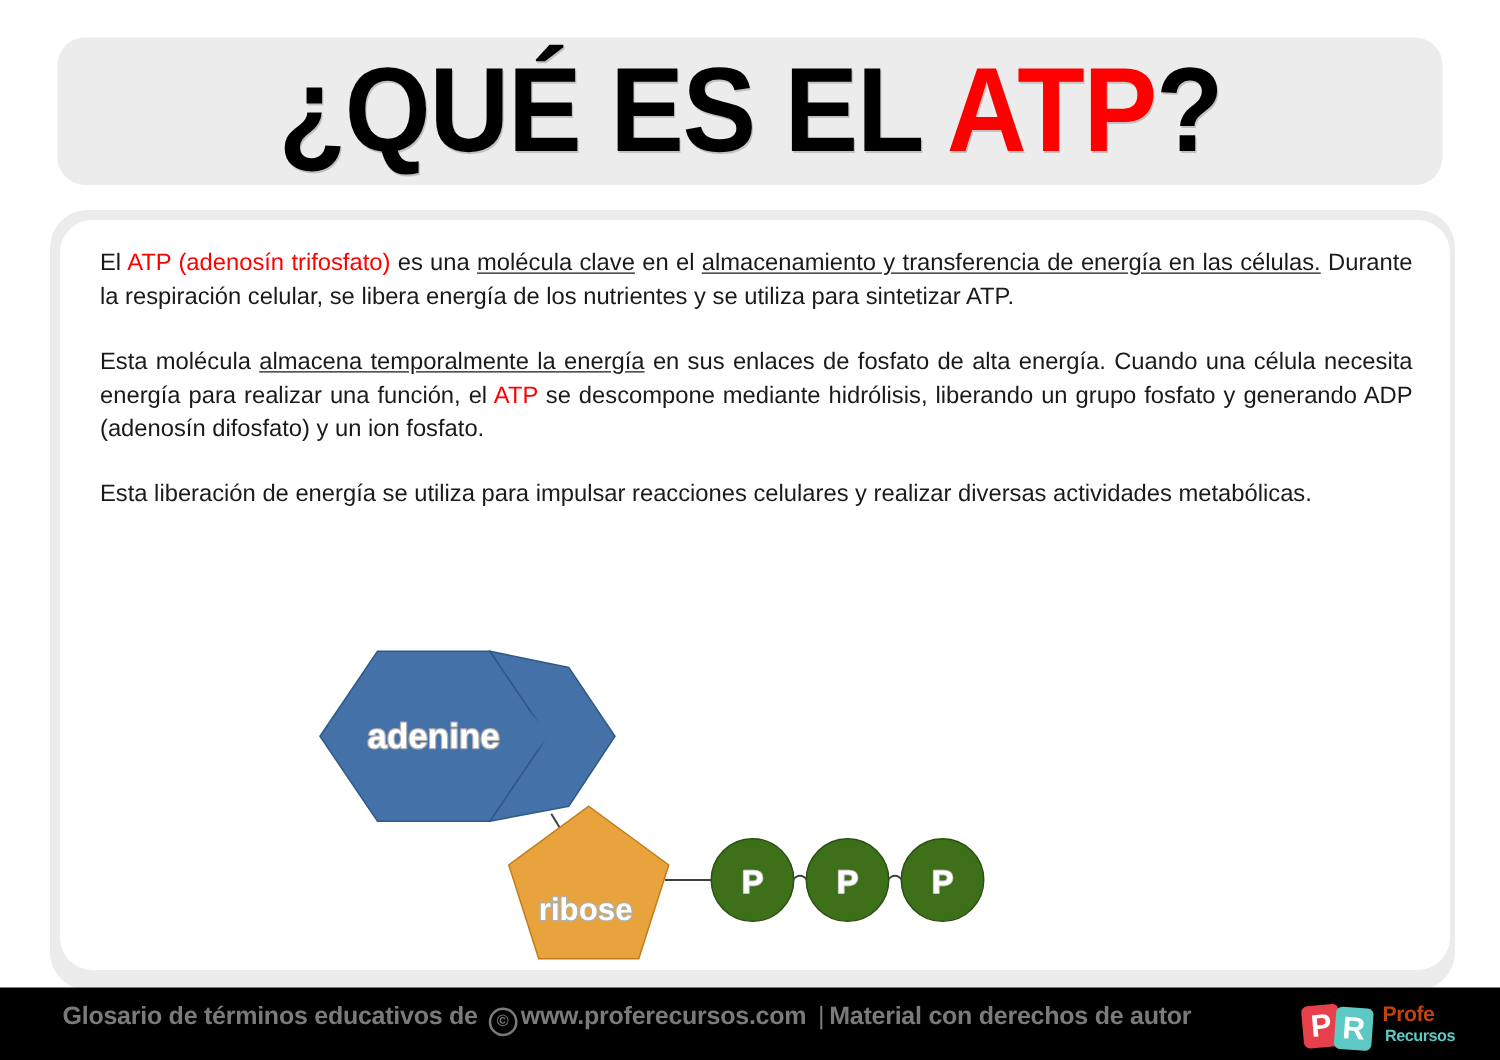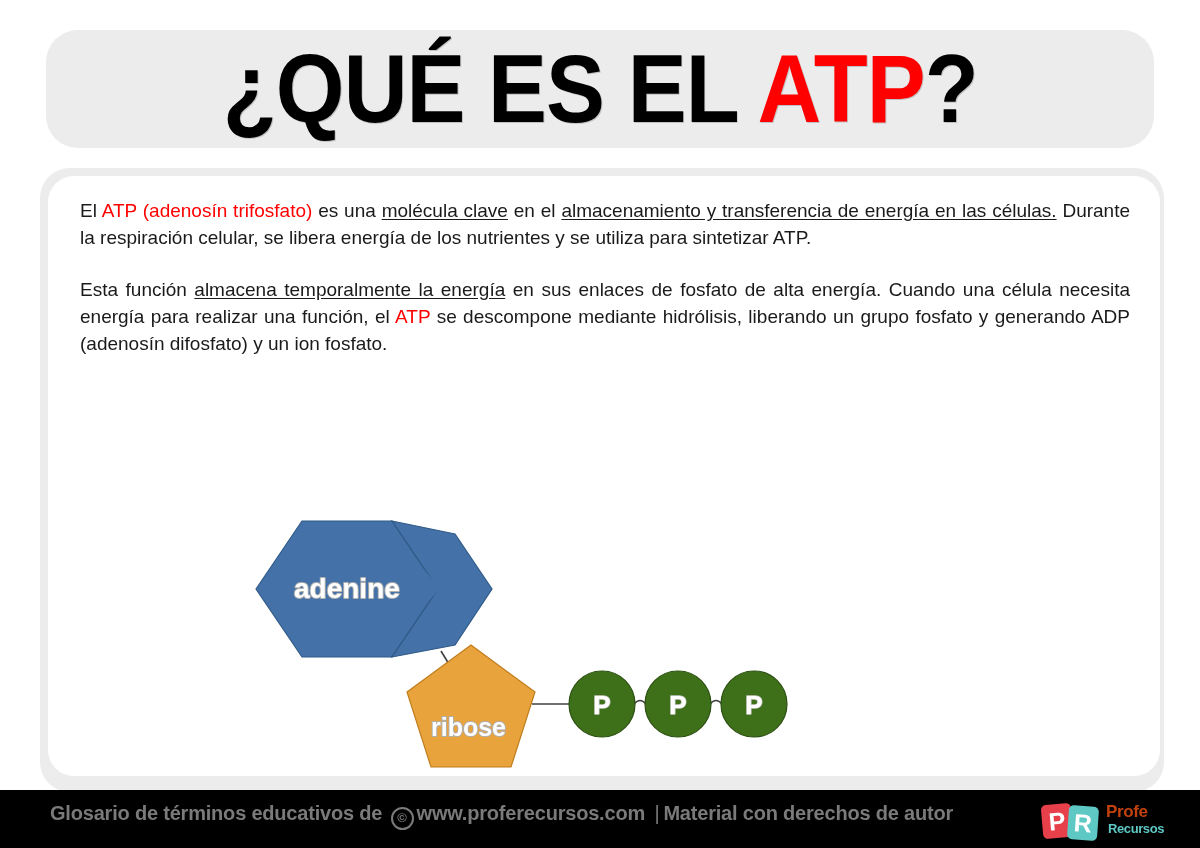--- a/index.html
+++ b/index.html
@@ -17,21 +17,21 @@
   }
 
   
   #title-bar {
     position: absolute;
     left: 46px;
     top: 30px;
     width: 1108px;
     height: 118px;
     background: #ececec;
-    border-radius: 32px;
+    border-radius: 22px;
     display: flex;
     align-items: center;
     justify-content: center;
   }
   #page-title {
     font-family: "Liberation Sans Narrow", "Liberation Sans", sans-serif;
     font-weight: bold;
     font-size: 96px;
     line-height: 1;
     letter-spacing: -1px;
@@ -177,22 +177,23 @@
   <div id="page-title"><span>¿QUÉ ES EL </span><span class="accent">ATP</span><span>?</span></div>
 </div>
 
 <div id="content-shadow"></div>
 <div id="content-card">
 
   <div id="body-text">
 
     <p><span>El </span><span class="red">ATP (adenosín trifosfato)</span><span> es una </span><span class="ul">molécula clave</span><span> en el </span><span class="ul">almacenamiento y transferencia de energía en las células.</span><span> Durante la respiración celular, se libera energía de los nutrientes y se utiliza para sintetizar ATP.</span></p>
 
-    <p><span>Esta función </span><span class="ul">almacena temporalmente la energía</span><span> en sus enlaces de fosfato de alta energía. Cuando una célula necesita energía para realizar una función, el </span><span class="red">ATP</span><span> se descompone mediante hidrólisis, liberando un grupo fosfato y generando ADP (adenosín difosfato) y un ion fosfato.</span></p>
-
+    <p><span>Esta molécula </span><span class="ul">almacena temporalmente la energía</span><span> en sus enlaces de fosfato de alta energía. Cuando una célula necesita energía para realizar una función, el </span><span class="red">ATP</span><span> se descompone mediante hidrólisis, liberando un grupo fosfato y generando ADP (adenosín difosfato) y un ion fosfato.</span></p>
+
+    <p><span>Esta liberación de energía se utiliza para impulsar reacciones celulares y realizar diversas actividades metabólicas.</span></p>
   </div>
 
   <div id="molecule-diagram">
     <svg width="720" height="290" viewBox="0 0 720 290" xmlns="http://www.w3.org/2000/svg">
 
       <line x1="207" y1="137" x2="238" y2="188" stroke="#404040" stroke-width="1.6"></line>
 
       <line x1="298" y1="190" x2="335" y2="190" stroke="#404040" stroke-width="1.6"></line>
 
       <path d="M 400 190 q 6 -7 12 0 q 6 7 12 0" fill="none" stroke="#404040" stroke-width="1.6"></path>

